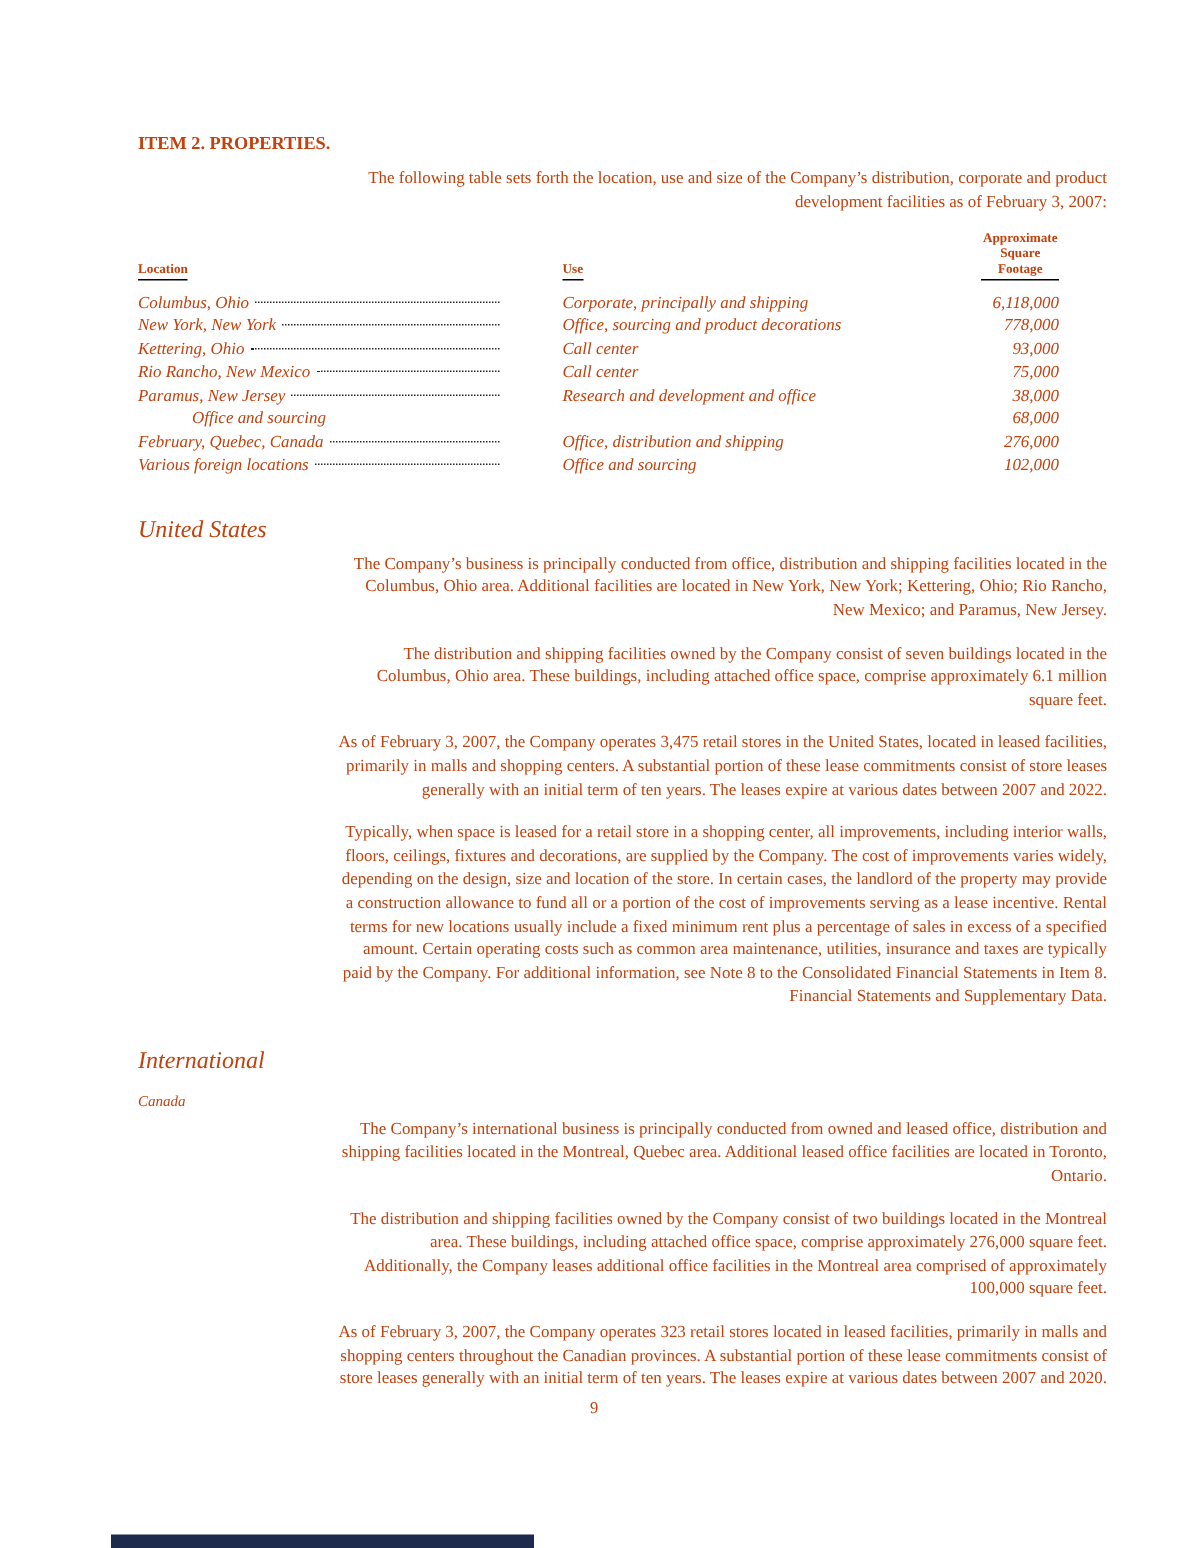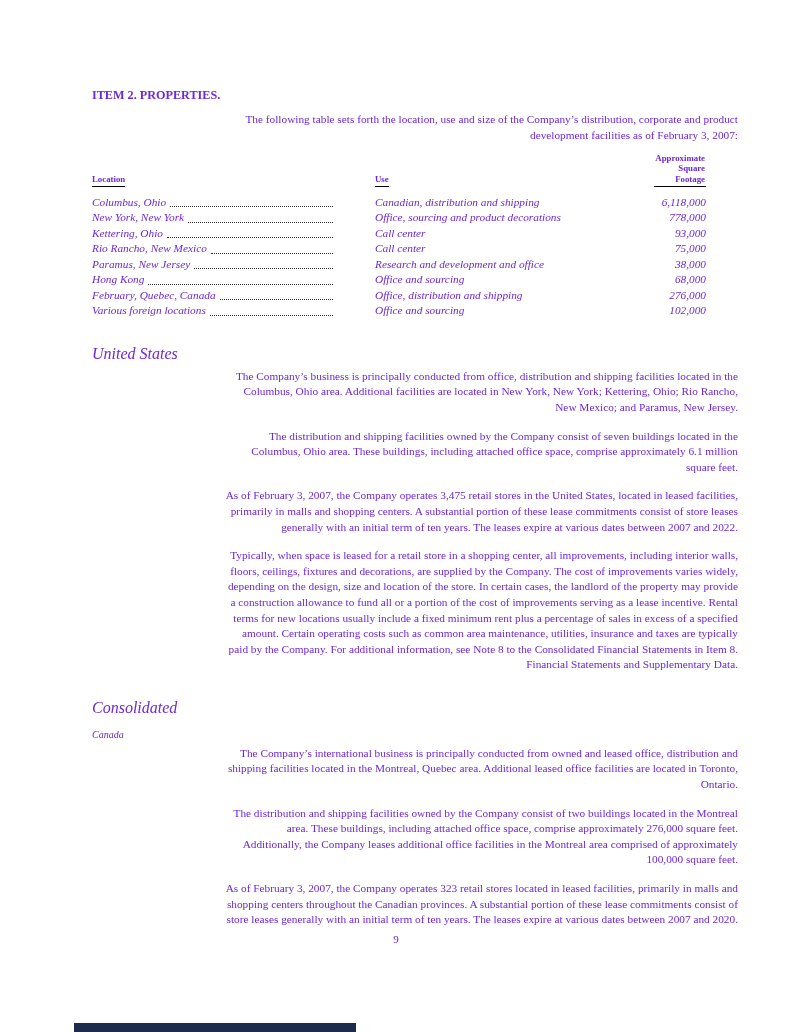--- a/index.html
+++ b/index.html
@@ -3,21 +3,21 @@
 <meta charset="utf-8">
 <style>
   * { box-sizing: border-box; }
   html, body { margin: 0; padding: 0; background: #ffffff; }
   .page {
     position: relative;
     width: 792px;
     height: 1032px;
     background: #ffffff;
     font-family: "Liberation Serif", "DejaVu Serif", serif;
-    color: #6d28d9;
+    color: #c2410c;
     overflow: hidden;
   }
   .content {
     position: absolute;
     left: 92px;
     top: 88px;
     width: 614px;
   }
   .doc-title {
     font-size: 12.2px;
@@ -44,35 +44,36 @@
     font-size: 10px;
     font-weight: normal;
     font-style: italic;
     margin: 12px 0 0 0;
   }
   .sec-head + p.body, .sub-head + p.body { margin-top: 6px; }
 
   
   .ptable { margin-top: 10px; font-size: 11.3px; width: 614px; }
   .thead { display: flex; align-items: flex-end; margin-bottom: 8px; }
-  .col-loc { width: 247px; display: flex; align-items: flex-end; }
+  .col-loc { width: 247px; display: flex; align-items: center; }
   .col-use { flex: 1; padding-right: 6px; margin-left: 36px; }
   .col-sqft { width: 90px; text-align: right; }
   .hd {
     font-weight: bold;
     font-size: 8.8px;
     display: inline-block;
     border-bottom: 1px solid #000;
     padding-bottom: 2px;
   }
   .sqft-hd {
     display: inline-block;
     font-weight: bold;
     font-size: 8.8px;
     line-height: 10.2px;
+    text-align: center;
     white-space: pre-line;
     border-bottom: 1px solid #000;
     padding: 0 1px 2px 1px;
   }
   .trow { display: flex; line-height: 15.5px; font-style: italic; }
   .loc-text { white-space: nowrap; }
   .leader {
     flex: 1;
     border-bottom: 1.6px dotted #2a2a2a;
     margin: 0 6px 3px 4px;
@@ -119,21 +120,21 @@
 Square
 Footage</span>
         </div>
       </div>
 
       <div class="trow">
         <div class="col-loc">
             <span class="loc-text">Columbus, Ohio</span>
             <span class="leader"></span>
           </div>
-        <div class="col-use">Canadian, distribution and shipping</div>
+        <div class="col-use">Corporate, principally and shipping</div>
         <div class="col-sqft">6,118,000</div>
       </div>
       <div class="trow">
         <div class="col-loc">
             <span class="loc-text">New York, New York</span>
             <span class="leader"></span>
           </div>
         <div class="col-use">Office, sourcing and product decorations</div>
         <div class="col-sqft">778,000</div>
       </div>
@@ -155,24 +156,20 @@
       </div>
       <div class="trow">
         <div class="col-loc">
             <span class="loc-text">Paramus, New Jersey</span>
             <span class="leader"></span>
           </div>
         <div class="col-use">Research and development and office</div>
         <div class="col-sqft">38,000</div>
       </div>
       <div class="trow">
-        <div class="col-loc">
-            <span class="loc-text">Hong Kong</span>
-            <span class="leader"></span>
-          </div>
         <div class="col-use">Office and sourcing</div>
         <div class="col-sqft">68,000</div>
       </div>
       <div class="trow">
         <div class="col-loc">
             <span class="loc-text">February, Quebec, Canada</span>
             <span class="leader"></span>
           </div>
         <div class="col-use">Office, distribution and shipping</div>
         <div class="col-sqft">276,000</div>
@@ -199,21 +196,21 @@
 generally with an initial term of ten years. The leases expire at various dates between 2007 and 2022.</p>
     <p class="body">Typically, when space is leased for a retail store in a shopping center, all improvements, including interior walls,
 floors, ceilings, fixtures and decorations, are supplied by the Company. The cost of improvements varies widely,
 depending on the design, size and location of the store. In certain cases, the landlord of the property may provide
 a construction allowance to fund all or a portion of the cost of improvements serving as a lease incentive. Rental
 terms for new locations usually include a fixed minimum rent plus a percentage of sales in excess of a specified
 amount. Certain operating costs such as common area maintenance, utilities, insurance and taxes are typically
 paid by the Company. For additional information, see Note 8 to the Consolidated Financial Statements in Item 8.
 Financial Statements and Supplementary Data.</p>
 
-    <h2 class="sec-head">Consolidated</h2>
+    <h2 class="sec-head">International</h2>
     <h3 class="sub-head">Canada</h3>
     <p class="body">The Company’s international business is principally conducted from owned and leased office, distribution and
 shipping facilities located in the Montreal, Quebec area. Additional leased office facilities are located in Toronto,
 Ontario.</p>
     <p class="body">The distribution and shipping facilities owned by the Company consist of two buildings located in the Montreal
 area. These buildings, including attached office space, comprise approximately 276,000 square feet.
 Additionally, the Company leases additional office facilities in the Montreal area comprised of approximately
 100,000 square feet.</p>
     <p class="body">As of February 3, 2007, the Company operates 323 retail stores located in leased facilities, primarily in malls and
 shopping centers throughout the Canadian provinces. A substantial portion of these lease commitments consist of

